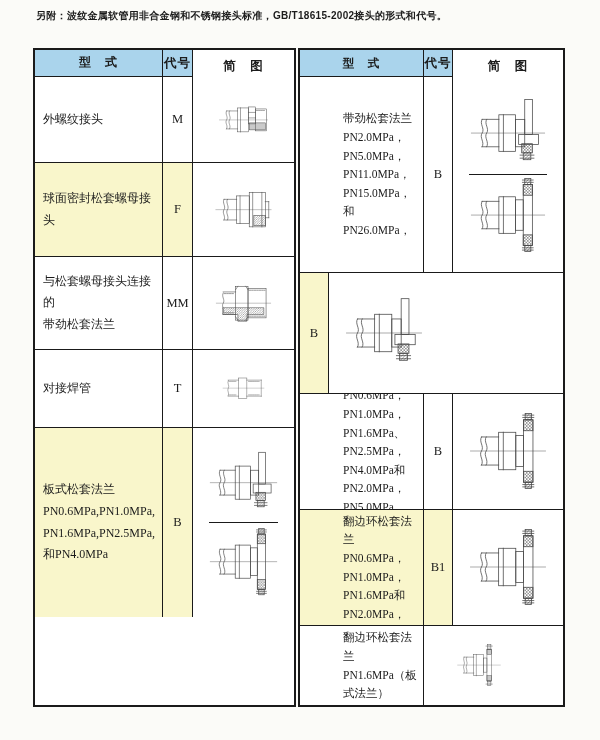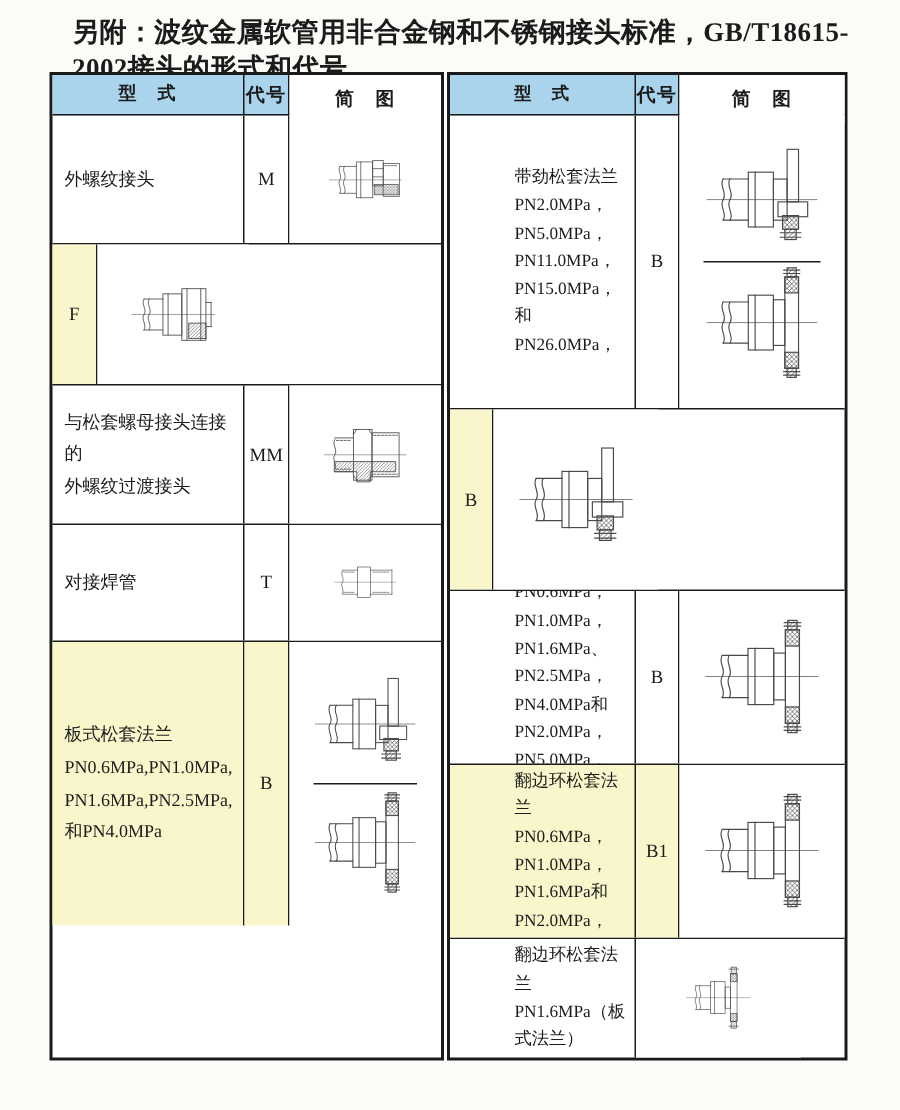--- a/index.html
+++ b/index.html
@@ -2,23 +2,23 @@
 <html><head>
 <meta charset="utf-8">
 <style>
   html,body{margin:0;padding:0;}
   body{
     width:600px;height:740px;position:relative;overflow:hidden;
     background:#fbfbf8;color:#1b1b1b;
     font-family:"Liberation Serif","DejaVu Serif",serif;
   }
   .title{
-    position:absolute;left:48px;top:9px;width:540px;
-    font-family:Liberation Serif, serif;
-    font-weight:bold;font-size:18px;letter-spacing:.3px;
+    position:absolute;left:36px;top:9px;width:540px;
+    font-family:Liberation Sans, sans-serif;
+    font-weight:bold;font-size:10px;letter-spacing:.3px;
   }
   .tables{position:absolute;left:33px;top:48px;display:flex;}
   .tbl{border:2px solid var(--bd);background:#fff;}
   .tbl+.tbl{margin-left:2px;}
   .row{display:flex;}
   .row:not(:last-child){border-bottom:1px solid var(--bd);}
   .cell{box-sizing:border-box;border-right:1px solid var(--bd);overflow:hidden;}
   .cell:last-child{border-right:none;}
   .header{background:var(--hdr);}
   .header .cell{
@@ -88,20 +88,21 @@
                 <line x1="60" y1="46" x2="74" y2="46"></line>
                 <rect x="74" y="28" width="22" height="44"></rect>
                 <line x1="76" y1="31" x2="94" y2="31" stroke-dasharray="2.5,2"></line>
                 <rect x="62" y="56" width="32" height="14" fill="url(#xhatch)"></rect>
               </g>
             </svg>
           </div>
         </div>
     </div>
     <div class="row" style="height:93px">
+      <div class="cell ctype hl">球面密封松套螺母接头</div>
       <div class="cell ccode hl">F</div>
       <div class="cell cdiag">
           <div class="diag">
             <svg viewBox="0 0 100 100" preserveAspectRatio="xMidYMid meet">
               <g stroke="#4a4a4a" stroke-width="1" fill="none" stroke-linecap="square">
                 <line x1="2" y1="50" x2="98" y2="50" stroke-width="0.6"></line>
                 <path d="M16,32 C 12,38 20,44 16,50 C 12,56 20,62 16,68"></path>
                 <path d="M22,32 C 18,38 26,44 22,50 C 18,56 26,62 22,68"></path>
                 <line x1="16" y1="32" x2="38" y2="32"></line>
                 <line x1="16" y1="68" x2="38" y2="68"></line>
@@ -114,21 +115,21 @@
                 <line x1="88" y1="36" x2="94" y2="36"></line>
                 <line x1="94" y1="36" x2="94" y2="64"></line>
                 <line x1="88" y1="64" x2="94" y2="64"></line>
               </g>
             </svg>
           </div>
         </div>
     </div>
     <div class="row" style="height:92px">
       <div class="cell ctype">与松套螺母接头连接的
-外螺纹过渡接头</div>
+带劲松套法兰</div>
       <div class="cell ccode">MM</div>
       <div class="cell cdiag">
           <div class="diag">
             <svg viewBox="0 0 100 100" preserveAspectRatio="xMidYMid meet">
               <g stroke="#4a4a4a" stroke-width="1" fill="none" stroke-linecap="square">
                 <line x1="2" y1="50" x2="98" y2="50" stroke-width="0.6"></line>
                 <path d="M14,32 C 10,38 18,44 14,50 C 10,56 18,62 14,68"></path>
                 <line x1="14" y1="30" x2="36" y2="30"></line>
                 <line x1="14" y1="70" x2="36" y2="70"></line>
                 <line x1="16" y1="33" x2="32" y2="33" stroke-dasharray="2.5,2"></line>

